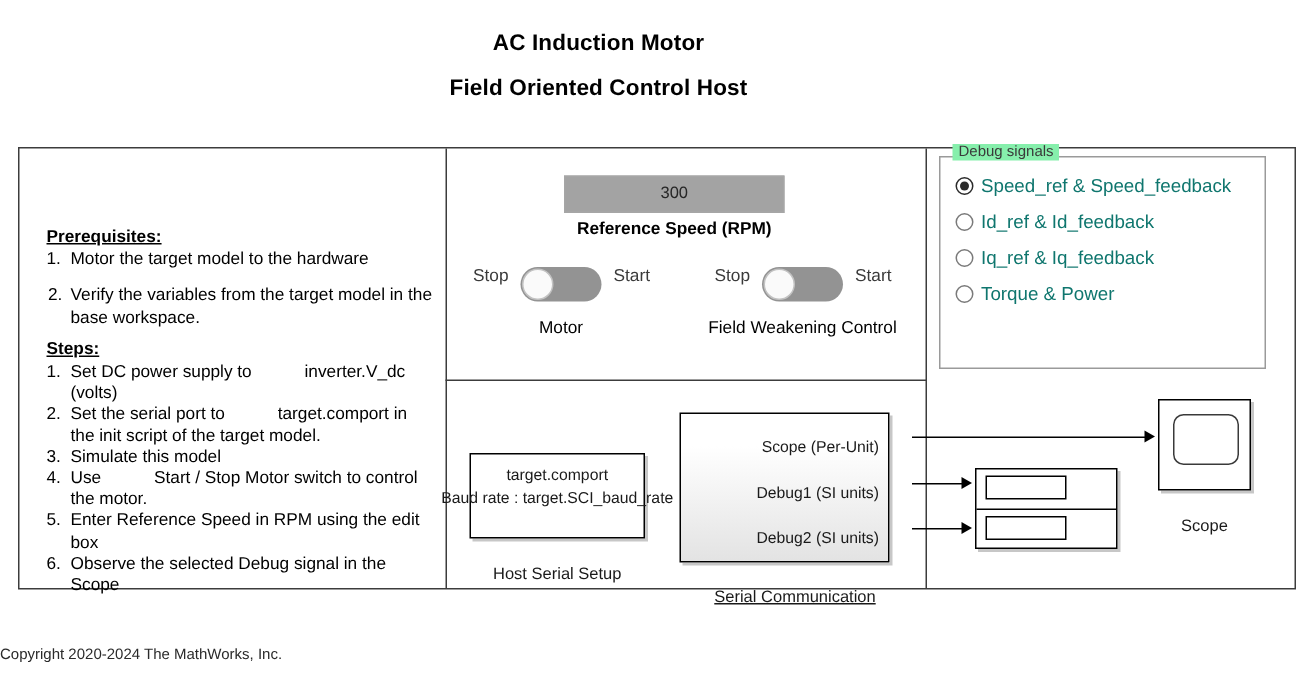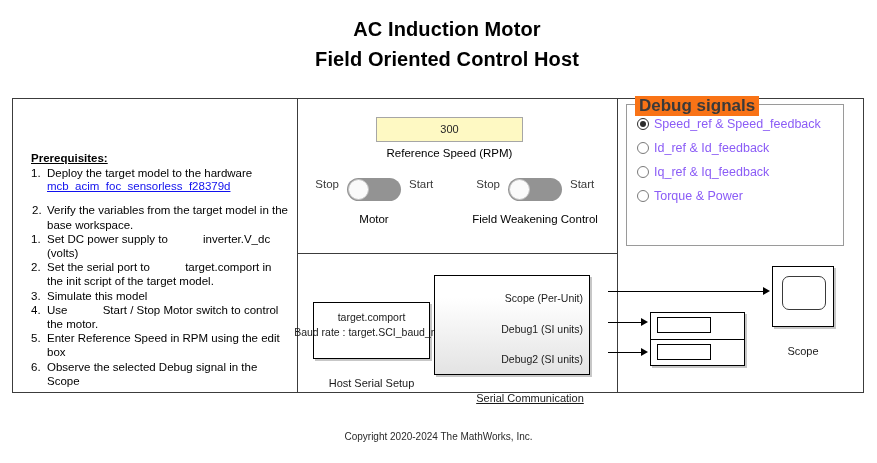--- a/index.html
+++ b/index.html
@@ -16,25 +16,24 @@
     overflow: hidden;
   }
 
   
   #title-block {
     position: absolute;
     left: 0;
     top: 14px;
     width: 798px;
     text-align: center;
-    font-size: 20px;
+    font-size: 15px;
     font-weight: bold;
     line-height: 30px;
     letter-spacing: 0.1px;
-    padding-left: 48px;
   }
 
   
   #model-frame {
     position: absolute;
     left: 12px;
     top: 98px;
     width: 852px;
     height: 295px;
     border: 1px solid #3c3c3c;
@@ -100,35 +99,36 @@
   .b { font-weight: normal; margin-left: 32px; }
 
   
   #ref-speed-box {
     position: absolute;
     left: 376px;
     top: 117px;
     width: 147px;
     height: 25px;
     border: 1px solid #a6a6a6;
-    background: #fef9c3;
+    background: #a3a3a3;
     box-sizing: border-box;
     font-family: "Liberation Sans", sans-serif;
     font-size: 11px;
     color: #262626;
     text-align: center;
     line-height: 23px;
   }
   #ref-speed-label {
     position: absolute;
     left: 376px;
     top: 147px;
     width: 147px;
     text-align: center;
     font-size: 11.5px;
+    font-weight: bold;
   }
 
   .switch-group { position: absolute; }
   .switch-row {
     display: flex;
     align-items: flex-start;
     justify-content: center;
   }
   .sw-side {
     font-size: 11.5px;
@@ -172,25 +172,24 @@
     width: 218px;
     height: 142px;
     border: 1px solid #9a9a9a;
     box-sizing: border-box;
     padding: 6px 0 0 10px;
   }
   #debug-legend {
     position: absolute;
     left: 8px;
     top: -9px;
-    background: #f97316;
+    background: #86efac;
     padding: 0 4px;
-    font-size: 17px;
+    font-size: 10px;
     color: #3a3a3a;
-    font-weight: bold;
   }
   .radio-row {
     display: flex;
     align-items: center;
     height: 22px;
     margin-top: 2px;
   }
   .radio-mark {
     width: 12px;
     height: 12px;
@@ -206,21 +205,21 @@
   .radio-row.selected .radio-mark::after {
     content: "";
     position: absolute;
     left: 2px;
     top: 2px;
     width: 6px;
     height: 6px;
     border-radius: 50%;
     background: #2b2b2b;
   }
-  .radio-label { font-size: 12.5px; color: #8b5cf6; }
+  .radio-label { font-size: 12.5px; color: #0f766e; }
 
   
   .sl-block {
     position: absolute;
     border: 1.4px solid #000000;
     background: #ffffff;
     box-sizing: border-box;
     box-shadow: 2px 2px 0 rgba(0,0,0,0.22);
   }
   .sl-caption {
@@ -249,23 +248,23 @@
     white-space: nowrap;
     overflow: hidden;
   }
   #host-serial-caption {
     left: 303px;
     top: 362px;
     width: 137px;
   }
 
   #serial-comm {
-    left: 434px;
+    left: 453px;
     top: 275px;
-    width: 156px;
+    width: 140px;
     height: 100px;
     background: linear-gradient(to bottom, #ffffff 0%, #ffffff 22%, #e3e3e3 100%);
   }
   .port-label {
     position: absolute;
     right: 6px;
     font-size: 10.5px;
     color: #1a1a1a;
     white-space: nowrap;
   }
@@ -337,21 +336,21 @@
     top: 330px;
     width: 82px;
   }
 
   
   #copyright {
     position: absolute;
     left: 0;
     top: 431px;
     width: 877px;
-    text-align: center;
+    text-align: left;
     font-size: 10px;
     color: #2a2a2a;
   }
 </style>
 </head>
 <body>
 
 <div id="title-block">
   <div>AC Induction Motor</div>
   <div>Field Oriented Control Host</div>
@@ -362,33 +361,33 @@
   <div class="v-divider" id="divider-left"></div>
   <div class="v-divider" id="divider-right"></div>
   <div id="divider-mid-h"></div>
 
   <div id="instructions">
 
     <div class="sec-head">Prerequisites:</div>
 
     <ul class="ilist">
       <li>
-        <span class="num">1.</span><span>Deploy the target model to the hardware</span>
+        <span class="num">1.</span><span>Motor the target model to the hardware</span>
       </li>
     </ul>
-    <a class="link" href="#">mcb_acim_foc_sensorless_f28379d</a>
 
     <div class="gap"></div>
 
     <ul class="ilist">
       <li>
         <span class="num tight">2.</span><span>Verify the variables from the target model in the base workspace.</span>
       </li>
     </ul>
 
+    <div class="sec-head" style="margin-top:7px;">Steps:</div>
 
     <ul class="ilist">
       <li>
         <span class="num">1.</span><span>Set DC power supply to </span><span class="b">inverter.V_dc (volts)</span>
       </li>
       <li>
         <span class="num">2.</span><span>Set the serial port to </span><span class="b">target.comport</span><span> in the init script of the target model.</span>
       </li>
       <li>
         <span class="num">3.</span><span>Simulate this model</span>

